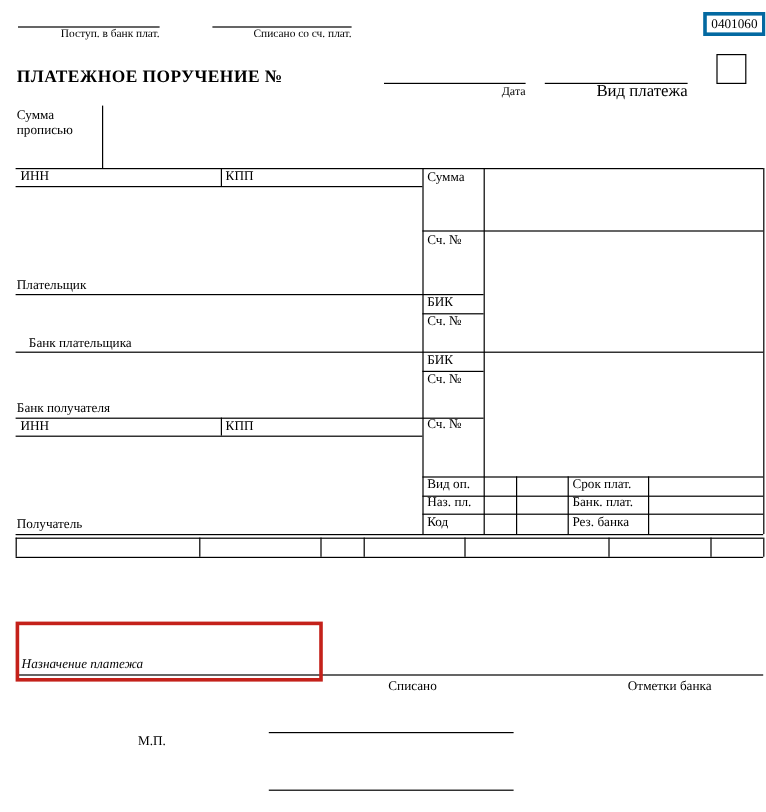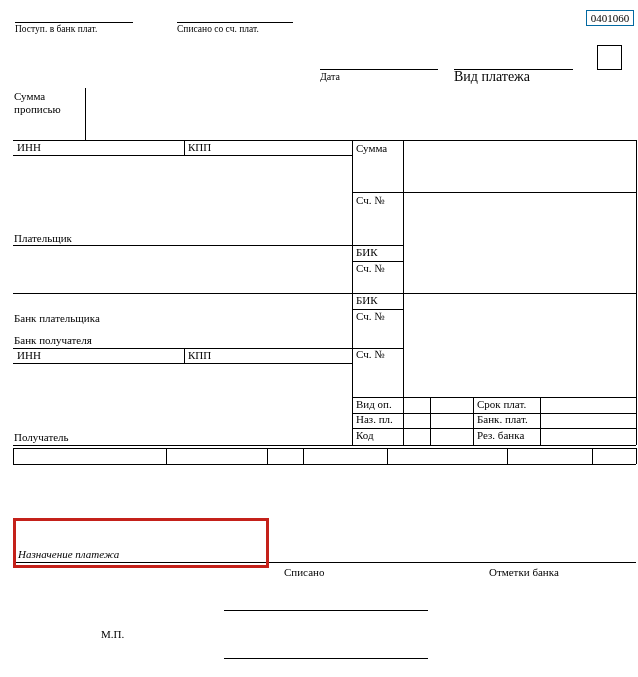--- a/index.html
+++ b/index.html
@@ -2,41 +2,42 @@
 <html><head>
 <meta charset="utf-8">
 <style>
   html,body{margin:0;padding:0;background:#fff;}
   #page{position:relative;width:638px;height:677px;background:#ffffff;
         font-family:"Liberation Serif","DejaVu Serif",serif;color:#000;overflow:hidden;}
   .h{position:absolute;border-top:1px solid #000;height:0;display:block;}
   .v{position:absolute;border-left:1px solid #000;width:0;display:block;}
   .lbl{position:absolute;font-size:11px;line-height:13px;white-space:nowrap;}
   .sm{font-size:9.5px;line-height:11px;}
-  .ctr{text-align:left;white-space:nowrap;}
+  .ctr{text-align:right;white-space:nowrap;}
   .box{position:absolute;border:1px solid #000;background:#fff;}
   .field{position:absolute;background:transparent;}
   .title{position:absolute;font-weight:bold;font-size:14.5px;letter-spacing:.4px;white-space:nowrap;}
   .wrap2{position:absolute;font-size:11px;line-height:12.5px;width:64px;}
   .hl{position:absolute;border:3px solid #c4211a;background:transparent;}
-  .code{position:absolute;border:1px solid #0369a1;font-size:11px;line-height:14px;text-align:center;}
+  .code{position:absolute;border:3px solid #0369a1;font-size:11px;line-height:14px;text-align:center;}
 </style>
 </head>
 <body>
 
 <div id="page">
 
   <div class="code" style="left:586px;top:10px;width:46px;height:14px;">0401060</div>
 
   <i class="h" style="left:15px;top:22px;width:118px;"></i>
   <div class="lbl sm ctr" style="left:15px;top:24px;width:118px;">Поступ. в банк плат.</div>
 
   <i class="h" style="left:177px;top:22px;width:116px;"></i>
   <div class="lbl sm ctr" style="left:177px;top:24px;width:116px;">Списано со сч. плат.</div>
 
+  <div class="title" style="left:14px;top:56px;">ПЛАТЕЖНОЕ ПОРУЧЕНИЕ №</div>
 
   <i class="h" style="left:320px;top:69px;width:118px;"></i>
   <div class="lbl sm ctr" style="left:320px;top:71px;width:118px;font-size:10px;">Дата</div>
 
   <i class="h" style="left:454px;top:69px;width:119px;"></i>
   <div class="lbl sm ctr" style="left:454px;top:71px;width:119px;font-size:14px;">Вид платежа</div>
 
   <div class="box" style="left:597px;top:45px;width:23px;height:23px;"></div>
 
   <div class="wrap2" style="left:14px;top:90px;">Сумма прописью</div>
@@ -64,21 +65,21 @@
   <i class="v" style="left:184px;top:348px;height:15px;"></i>
   <i class="v" style="left:430px;top:397px;height:48px;"></i>
   <i class="v" style="left:473px;top:397px;height:48px;"></i>
   <i class="v" style="left:540px;top:397px;height:48px;"></i>
 
   <div class="lbl" style="left:17px;top:141px;">ИНН</div>
   <div class="lbl" style="left:188px;top:141px;">КПП</div>
   <div class="field" style="left:14px;top:157px;width:336px;height:74px;"></div>
   <div class="lbl" style="left:14px;top:232px;">Плательщик</div>
   <div class="field" style="left:14px;top:247px;width:336px;height:31px;"></div>
-  <div class="lbl" style="left:14px;top:280px;margin-top:32px;">Банк плательщика</div>
+  <div class="lbl" style="left:24px;top:280px;">Банк плательщика</div>
   <div class="field" style="left:14px;top:295px;width:336px;height:37px;"></div>
   <div class="lbl" style="left:14px;top:334px;">Банк получателя</div>
   <div class="lbl" style="left:17px;top:349px;">ИНН</div>
   <div class="lbl" style="left:188px;top:349px;">КПП</div>
   <div class="field" style="left:14px;top:365px;width:336px;height:62px;"></div>
   <div class="lbl" style="left:14px;top:431px;">Получатель</div>
 
   <div class="lbl" style="left:356px;top:142px;">Сумма</div>
   <div class="field" style="left:405px;top:141px;width:229px;height:50px;"></div>
   <div class="lbl" style="left:356px;top:194px;">Сч. №</div>
@@ -116,17 +117,17 @@
   <div class="field" style="left:593px;top:449px;width:42px;height:14px;"></div>
 
   <div class="field" style="left:14px;top:500px;width:620px;height:60px;"></div>
   <i class="h" style="left:14px;top:562px;width:622px;"></i>
   <div class="lbl" style="left:18px;top:548px;font-style:italic;">Назначение платежа</div>
   <div class="hl" style="left:13px;top:518px;width:250px;height:44px;"></div>
 
   <div class="lbl ctr" style="left:284px;top:566px;width:80px;">Списано</div>
   <div class="lbl ctr" style="left:489px;top:566px;width:104px;">Отметки банка</div>
 
-  <div class="lbl" style="left:101px;top:612px;margin-top:16px;">М.П.</div>
+  <div class="lbl" style="left:115px;top:612px;">М.П.</div>
   <i class="h" style="left:224px;top:610px;width:204px;"></i>
   <i class="h" style="left:224px;top:658px;width:204px;"></i>
 
 </div>
 
 </body></html>

